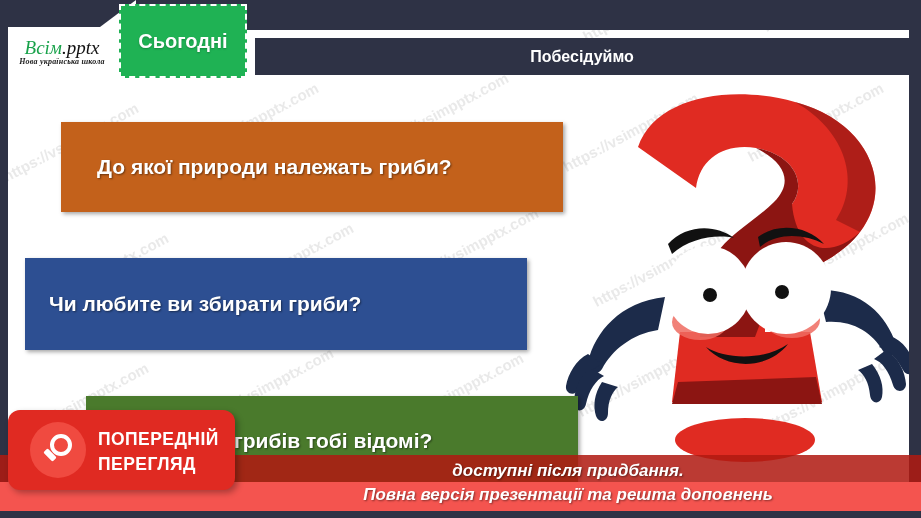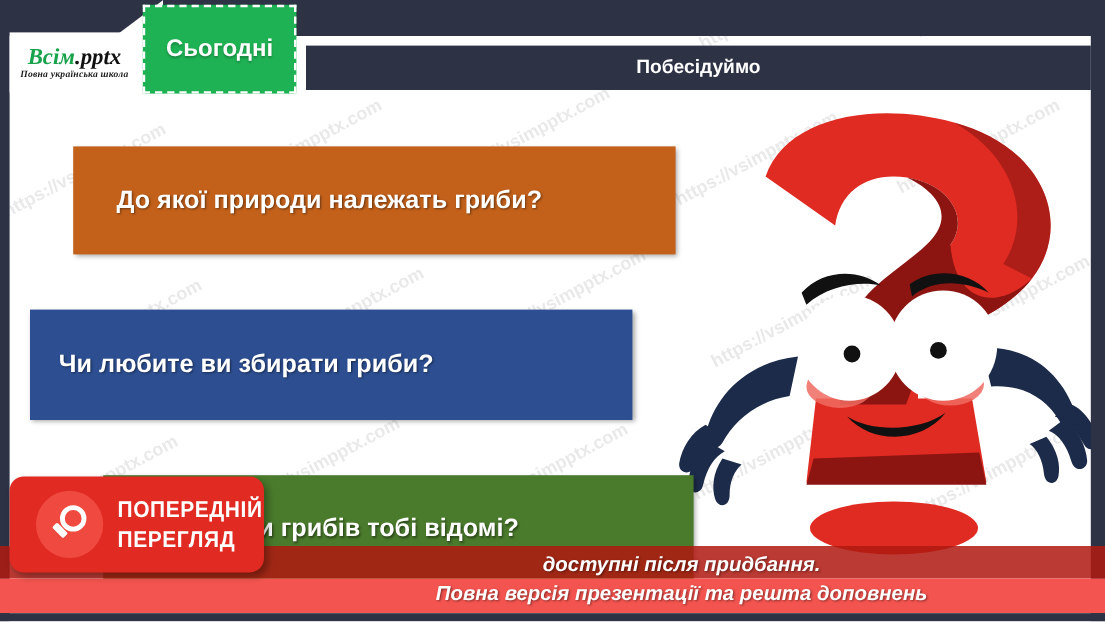--- a/index.html
+++ b/index.html
@@ -11,21 +11,21 @@
   .frame-top{position:absolute;left:0;top:0;width:921px;height:30px;background:#2e3245;}
   .frame-top-notch{position:absolute;left:96px;top:0;width:40px;height:30px;background:#ffffff;
       clip-path:polygon(100% 0,100% 100%,0 100%);}
   .frame-right{position:absolute;right:0;top:0;width:12px;height:518px;background:#2e3245;}
   .frame-left{position:absolute;left:0;top:0;width:8px;height:518px;background:#2e3245;}
   .frame-bottom{position:absolute;left:0;bottom:0;width:921px;height:7px;background:#2e3245;}
 
   
   .logo{position:absolute;left:8px;top:27px;width:108px;height:50px;background:#ffffff;
       display:flex;flex-direction:column;align-items:center;justify-content:center;}
-  .logo-main{font-family:"Liberation Serif",serif;font-style:italic;font-weight:bold;
+  .logo-main{font-family:"Liberation Serif",serif;font-style:italic;font-weight:normal;
       font-size:19px;line-height:19px;white-space:nowrap;color:#111111;}
   .logo-main .g{color:#18a24a;}
   .logo-sub{font-family:"Liberation Serif",serif;font-style:italic;font-weight:bold;
       font-size:8px;line-height:10px;color:#1b1b1b;white-space:nowrap;letter-spacing:.2px;}
 
   
   .date-badge{position:absolute;left:119px;top:4px;width:128px;height:74px;background:#1fb254;
       border:2px dashed #ffffff;box-sizing:border-box;
       display:flex;flex-direction:column;align-items:center;justify-content:center;
       color:#ffffff;font-weight:bold;font-size:20px;line-height:27px;
@@ -63,23 +63,23 @@
   
   .promo-dark{position:absolute;left:0;top:455px;width:921px;height:27px;
       background:rgba(176,26,18,.86);}
   .promo-light{position:absolute;left:0;top:482px;width:921px;height:29px;background:#f4544f;}
   .promo-text{position:absolute;left:215px;top:452px;width:706px;height:62px;
       display:flex;flex-direction:column;align-items:center;justify-content:center;
       color:#ffffff;font-style:italic;font-weight:bold;font-size:17px;line-height:24px;
       text-align:center;text-shadow:1px 1px 2px rgba(0,0,0,.45);}
 
   
-  .preview-badge{position:absolute;left:8px;top:397px;width:212px;height:80px;
+  .preview-badge{position:absolute;left:8px;top:410px;width:212px;height:80px;
       background:#e02a22;border-radius:12px;display:flex;align-items:center;
-      box-shadow:3px 3px 6px rgba(0,0,0,.3);}
+      box-shadow:3px 3px 6px rgba(0,0,0,.3);padding-left:15px;}
   .preview-circle{position:absolute;left:22px;top:12px;width:56px;height:56px;border-radius:50%;
       background:#f04a40;overflow:hidden;}
   .preview-circle svg{position:absolute;left:10px;top:10px;width:36px;height:36px;}
   .preview-label{position:absolute;left:90px;top:16px;width:118px;
       color:#ffffff;font-weight:bold;font-size:19px;line-height:25px;letter-spacing:.5px;
       transform:scaleX(.92);transform-origin:left top;}
 </style>
 </head>
 <body>
 
@@ -154,21 +154,21 @@
 
   <div class="frame-top"></div>
   <div class="frame-top-notch"></div>
   <div class="frame-left"></div>
   <div class="frame-right"></div>
 
   <div class="logo">
     <div class="logo-main">
       <span class="g">Всім</span><span>.pptx</span>
     </div>
-    <div class="logo-sub">Повна українська школа</div>
+    <div class="logo-sub">Нова українська школа</div>
   </div>
 
   <div class="date-badge">
     <div>Сьогодні</div>
   </div>
 
   <div class="header-bar">
     <div class="header-title">Побесідуймо</div>
   </div>
 

